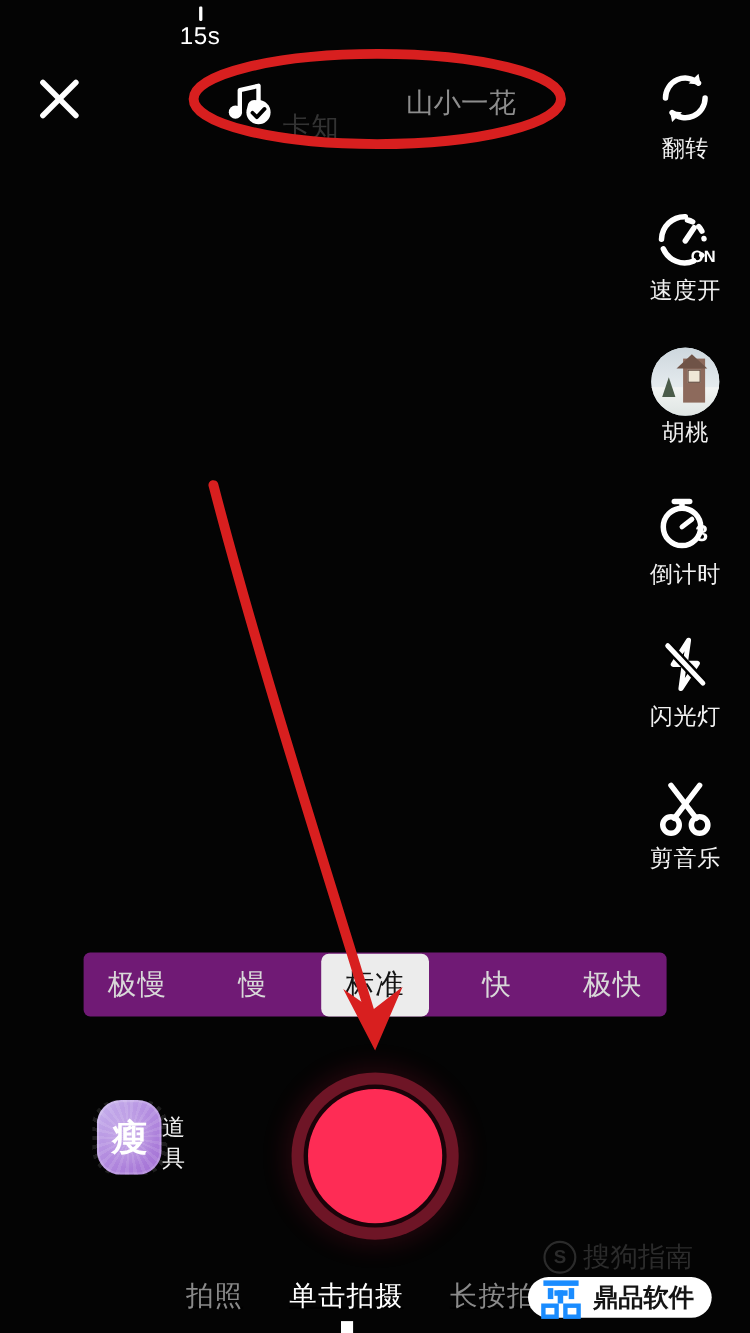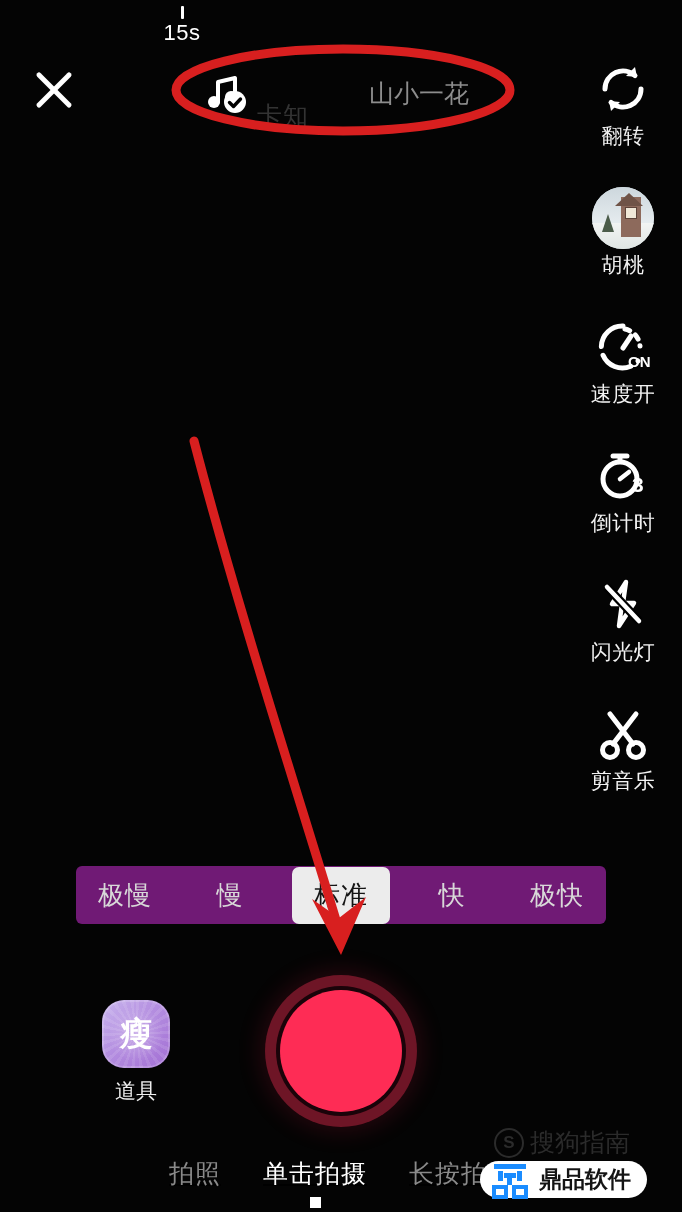--- a/index.html
+++ b/index.html
@@ -196,21 +196,21 @@
     padding: 11px 22px;
   }
 
   
   #props-button {
     position: absolute;
     left: 88px;
     top: 1000px;
     width: 96px;
     display: flex;
-    flex-direction: column;
+    flex-direction: row;
     align-items: center;
     cursor: pointer;
   }
   #props-icon {
     width: 68px;
     height: 68px;
     border-radius: 22px;
     background:
       radial-gradient(ellipse at 50% 50%, rgba(255,255,255,.30) 0%, rgba(255,255,255,0) 58%),
       linear-gradient(135deg, #c9b6ee 0%, #b48ee0 45%, #a36fd4 100%);
@@ -307,21 +307,21 @@
   }
 
   
   #mode-tabs {
     position: absolute;
     left: 0;
     right: 0;
     top: 1152px;
     height: 60px;
     display: flex;
-    align-items: center;
+    align-items: flex-end;
     justify-content: center;
     gap: 42px;
     text-decoration: underline;
   }
   .mode-tab {
     display: flex;
     flex-direction: column;
     align-items: center;
     cursor: pointer;
   }
@@ -428,51 +428,51 @@
     <div class="tool-item">
       <div class="tool-glyph">
         <svg width="56" height="56" viewBox="0 0 56 56">
           <path d="M10 28a18 18 0 0 1 30-13.4" fill="none" stroke="#fff" stroke-width="5" stroke-linecap="round"></path>
           <path d="M46 28a18 18 0 0 1-30 13.4" fill="none" stroke="#fff" stroke-width="5" stroke-linecap="round"></path>
           <path d="M40 6l2 10-11-1z" fill="#fff"></path>
           <path d="M16 50l-2-10 11 1z" fill="#fff"></path>
         </svg>
       </div>
       <div class="tool-label">翻转</div>
+    </div>
+
+    <div class="tool-item">
+      <div class="tool-glyph">
+        <svg width="56" height="56" viewBox="0 0 56 56">
+          <path d="M28 7A21 21 0 1 0 43 42" fill="none" stroke="#fff" stroke-width="5" stroke-linecap="round" stroke-dasharray="33 9"></path>
+          <path d="M30 10a19 19 0 0 1 15 17" fill="none" stroke="#fff" stroke-width="5" stroke-linecap="round" stroke-dasharray="5 7"></path>
+          <line x1="28" y1="29" x2="36" y2="17" stroke="#fff" stroke-width="5" stroke-linecap="round"></line>
+          <text x="33" y="48" font-family="Liberation Sans, sans-serif" font-size="15" font-weight="bold" fill="#fff">ON</text>
+        </svg>
+      </div>
+      <div class="tool-label">速度开</div>
     </div>
 
     <div class="tool-item">
       <div class="tool-glyph">
         <div class="avatar">
           <div class="sky"></div>
           <div class="ground"></div>
           <div class="tree"></div>
           <div class="tower"></div>
           <div class="roof"></div>
           <div class="clockface"></div>
         </div>
       </div>
       <div class="tool-label">胡桃</div>
     </div>
 
     <div class="tool-item">
       <div class="tool-glyph">
         <svg width="56" height="56" viewBox="0 0 56 56">
-          <path d="M28 7A21 21 0 1 0 43 42" fill="none" stroke="#fff" stroke-width="5" stroke-linecap="round" stroke-dasharray="33 9"></path>
-          <path d="M30 10a19 19 0 0 1 15 17" fill="none" stroke="#fff" stroke-width="5" stroke-linecap="round" stroke-dasharray="5 7"></path>
-          <line x1="28" y1="29" x2="36" y2="17" stroke="#fff" stroke-width="5" stroke-linecap="round"></line>
-          <text x="33" y="48" font-family="Liberation Sans, sans-serif" font-size="15" font-weight="bold" fill="#fff">ON</text>
-        </svg>
-      </div>
-      <div class="tool-label">速度开</div>
-    </div>
-
-    <div class="tool-item">
-      <div class="tool-glyph">
-        <svg width="56" height="56" viewBox="0 0 56 56">
           <circle cx="25" cy="31" r="17" fill="none" stroke="#fff" stroke-width="5"></circle>
           <line x1="18" y1="8" x2="32" y2="8" stroke="#fff" stroke-width="5" stroke-linecap="round"></line>
           <line x1="25" y1="8" x2="25" y2="14" stroke="#fff" stroke-width="5"></line>
           <line x1="25" y1="31" x2="34" y2="24" stroke="#fff" stroke-width="4.5" stroke-linecap="round"></line>
           <text x="37" y="44" font-family="Liberation Sans, sans-serif" font-size="21" font-weight="bold" fill="#fff">3</text>
         </svg>
       </div>
       <div class="tool-label">倒计时</div>
     </div>
 

